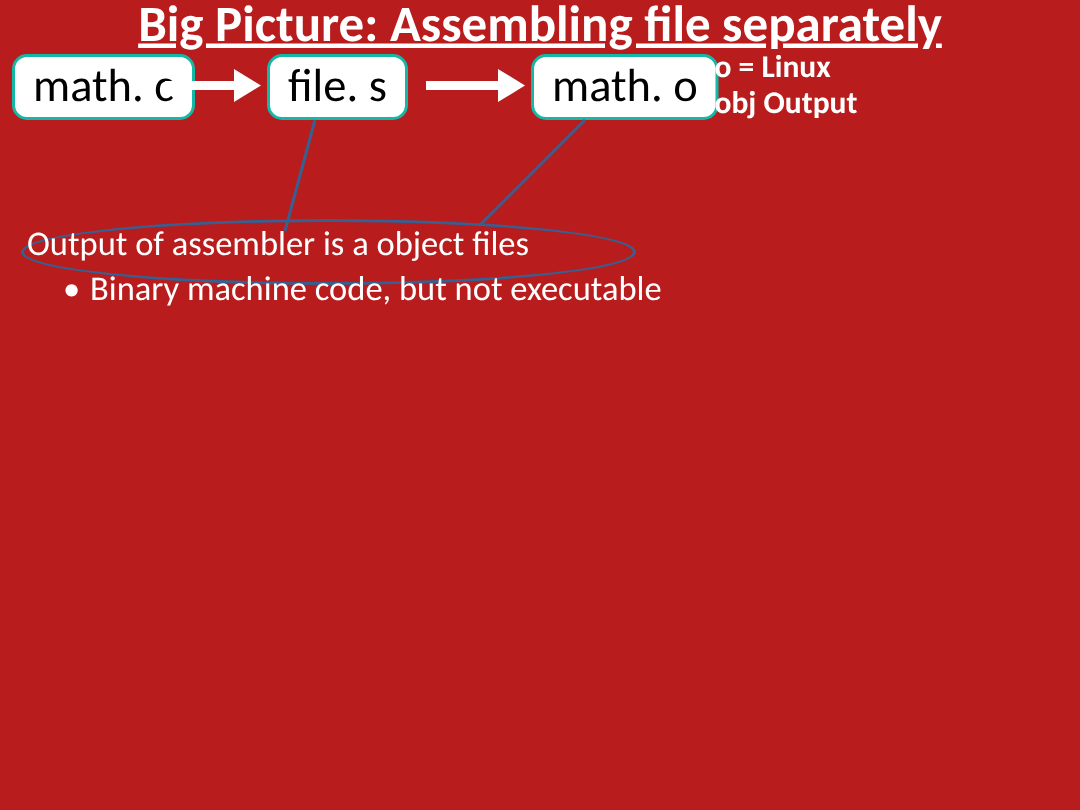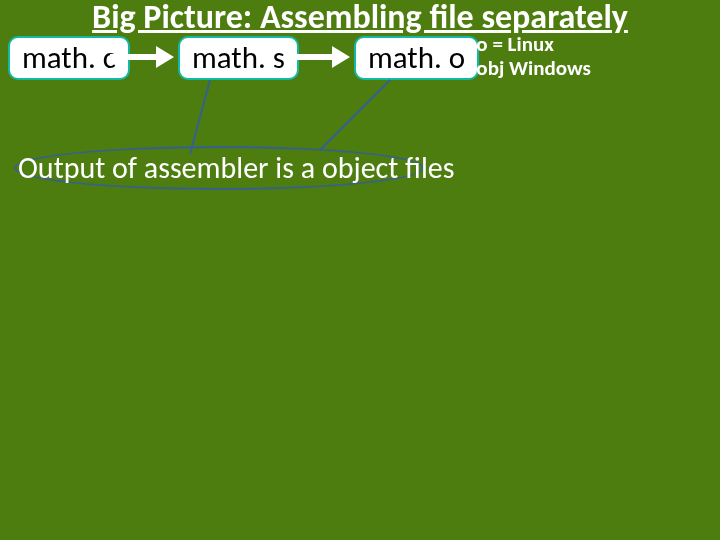--- a/index.html
+++ b/index.html
@@ -8,21 +8,21 @@
     background: #000;
     font-family: "Calibri", "Segoe UI", Arial, sans-serif;
     color: #000;
     overflow: hidden;
     position: relative;
   }
   .slide {
     position: absolute;
     top: 0; left: 0;
     width: 720px; height: 540px;
-    background: #4d7c0f;
+    background: #b91c1c;
   }
   .title {
     position: absolute;
     top: -2px;
     left: 0;
     width: 720px;
     text-align: center;
     color: #fff;
     font-size: 34px;
     font-weight: 700;
@@ -84,21 +84,21 @@
     font-weight: bold;
   }
   .body {
     position: absolute;
     top: 150px;
     left: 18px;
     width: 684px;
     color: #fff;
   }
   .body .heading {
-    font-size: 30px;
+    font-size: 23px;
     line-height: 1.2;
     margin-bottom: 0;
   }
   .body ul {
     list-style: none;
     padding-left: 24px;
   }
   .body li {
     font-size: 23px;
     line-height: 1.35;
@@ -143,44 +143,45 @@
 
   <div class="boxrow">
     <div class="filebox box-c">
       <span>math. c</span>
     </div>
     <div class="arrow arrow1">
       <div class="shaft"></div>
       <div class="head"></div>
     </div>
     <div class="filebox box-s">
-      <span>math. s</span>
+      <span>file. s</span>
     </div>
     <div class="arrow arrow2">
       <div class="shaft"></div>
       <div class="head"></div>
     </div>
     <div class="filebox box-o">
       <span>math. o</span>
     </div>
   </div>
 
   <div class="legend">
     <div>. o = Linux</div>
-    <div>. obj Windows</div>
+    <div>. obj Output</div>
   </div>
 
   <div class="pointer">
     <svg viewBox="0 0 260 90">
       <line x1="30" y1="10" x2="10" y2="84"></line>
       <line x1="210" y1="10" x2="140" y2="80"></line>
     </svg>
   </div>
 
   <div class="oval"></div>
 
   <div class="body">
     <div class="heading">Output of assembler is a object files</div>
     <ul>
+      <li>Binary machine code, but not executable</li>
     </ul>
   </div>
 
 </div>
 
 </body></html>

